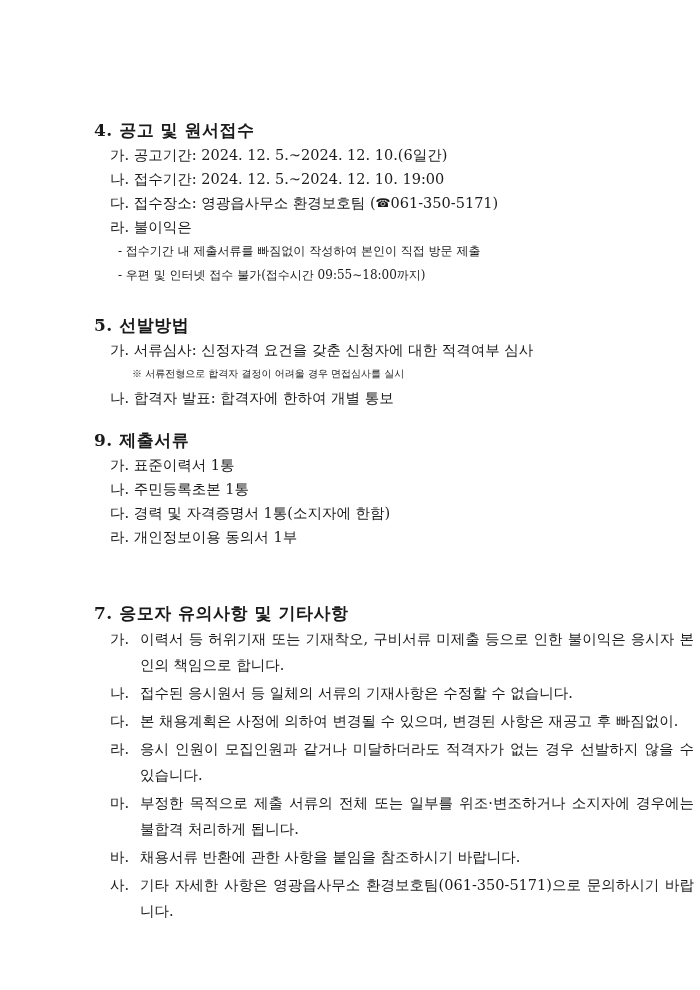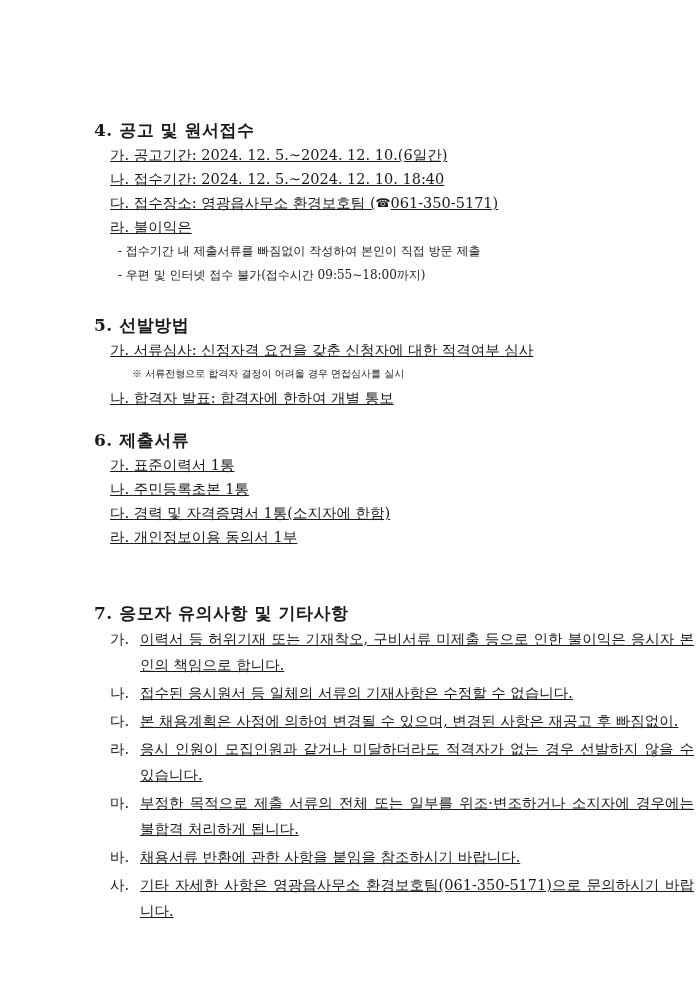--- a/index.html
+++ b/index.html
@@ -32,21 +32,20 @@
       height: 26px;
       line-height: 26px;
       letter-spacing: 0.5px;
       white-space: nowrap;
     }
     .item {
       font-size: 14.5px;
       line-height: 24px;
       padding-left: 16px;
       white-space: nowrap;
-      text-decoration: underline;
     }
     .item.wrap {
       white-space: normal;
       padding-left: 46px;
       text-indent: -30px;
       text-align: justify;
       text-align-last: left;
       width: 554px;
       line-height: 26px;
       margin-bottom: 2px;
@@ -76,21 +75,21 @@
 <div class="page">
 
   <div class="section" style="top:117px;">
     <div class="section-title">4. 공고 및 원서접수</div>
     <div class="item">
       <span>가.</span>
       <span>공고기간: 2024. 12. 5.∼2024. 12. 10.(6일간)</span>
     </div>
     <div class="item">
       <span>나.</span>
-      <span>접수기간: 2024. 12. 5.∼2024. 12. 10. 18:40</span>
+      <span>접수기간: 2024. 12. 5.∼2024. 12. 10. 19:00</span>
     </div>
     <div class="item">
       <span>다.</span>
       <span>접수장소: 영광읍사무소 환경보호팀 (</span><span class="phone-icon">☎</span><span>061-350-5171)</span>
     </div>
     <div class="item">
       <span>라.</span>
       <span>불이익은</span>
     </div>
     <div class="subitem">- 접수기간 내 제출서류를 빠짐없이 작성하여 본인이 직접 방문 제출</div>
@@ -104,21 +103,21 @@
       <span>서류심사: 신정자격 요건을 갖춘 신청자에 대한 적격여부 심사</span>
     </div>
     <div class="note">※ 서류전형으로 합격자 결정이 어려울 경우 면접심사를 실시</div>
     <div class="item">
       <span>나.</span>
       <span>합격자 발표: 합격자에 한하여 개별 통보</span>
     </div>
   </div>
 
   <div class="section" style="top:427px;">
-    <div class="section-title">6. 제출서류</div>
+    <div class="section-title">9. 제출서류</div>
     <div class="item">
       <span>가.</span>
       <span>표준이력서 1통</span>
     </div>
     <div class="item">
       <span>나.</span>
       <span>주민등록초본 1통</span>
     </div>
     <div class="item">
       <span>다.</span>

